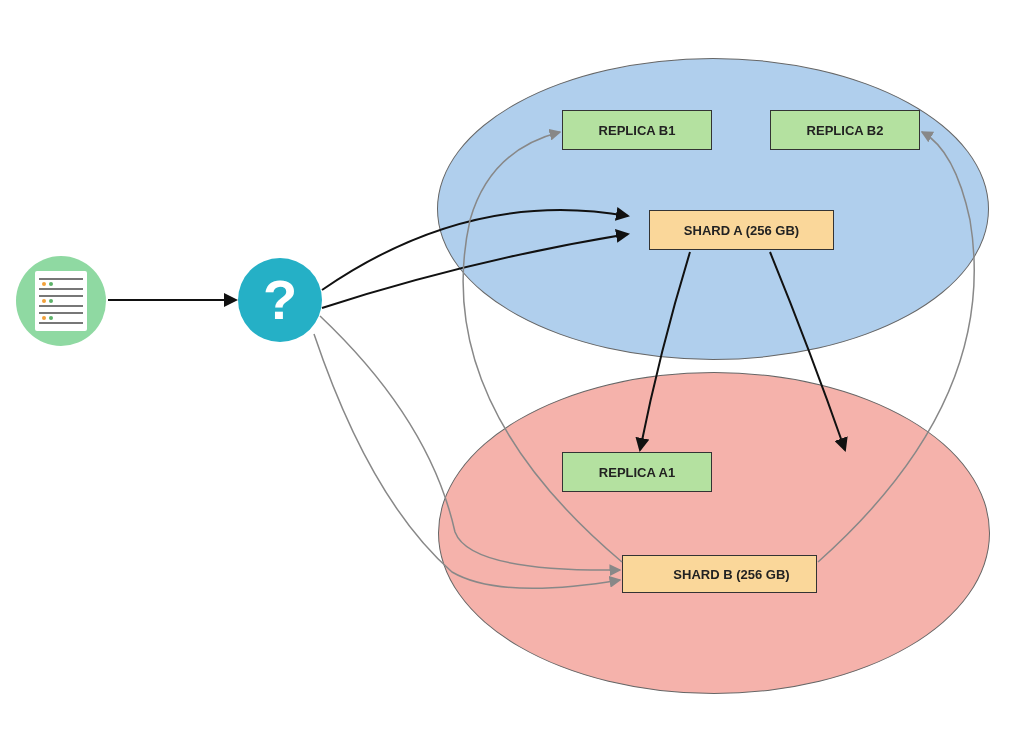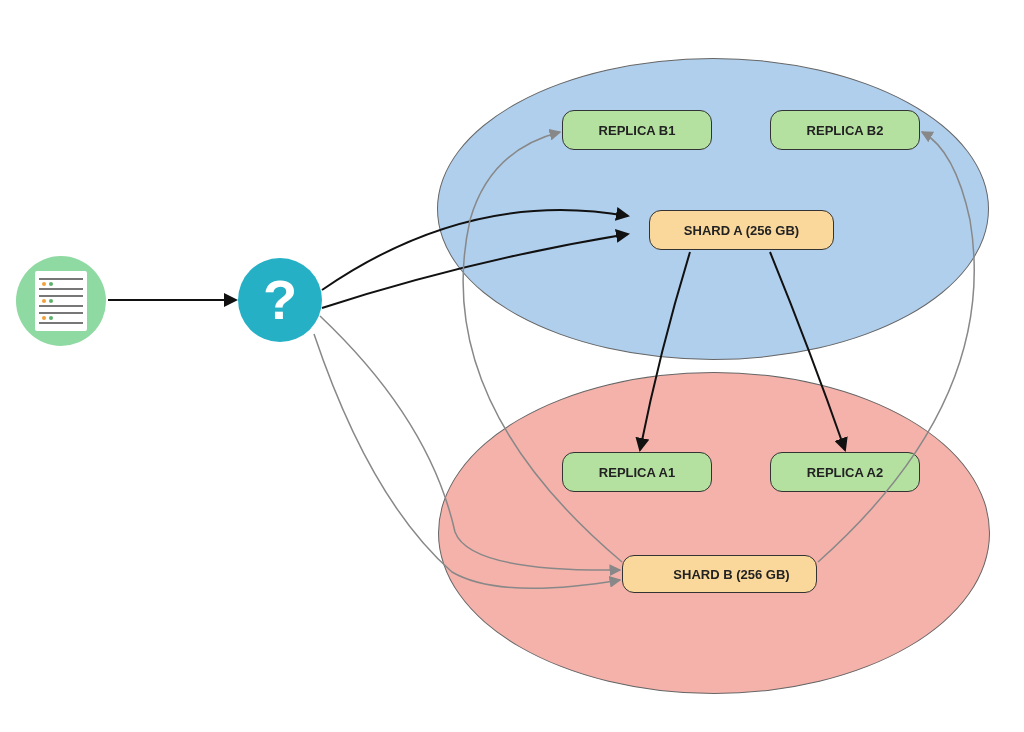--- a/index.html
+++ b/index.html
@@ -32,21 +32,21 @@
     position: absolute;
     color: #fff;
     font-weight: bold;
     font-size: 14px;
     text-align: center;
     white-space: nowrap;
   }
   .box {
     position: absolute;
     border: 1px solid #333;
-    border-radius: 12px;
+    border-radius: 0;
     text-align: center;
     font-weight: bold;
     font-size: 13px;
     color: #222;
     display: flex;
     align-items: center;
     justify-content: center;
     box-sizing: border-box;
     padding: 0 8px;
   }
@@ -150,21 +150,20 @@
   <div class="label" style="left:652px; top:695px; width:120px;">MACHINE B</div>
 
   <div class="box shard" style="left:630px; top:210px; width:185px; height:40px;margin-left:19px;">SHARD A (256 GB)</div>
 
   <div class="box replica" style="left:562px; top:110px; width:150px; height:40px;">REPLICA B1</div>
 
   <div class="box replica" style="left:770px; top:110px; width:150px; height:40px;">REPLICA B2</div>
 
   <div class="box replica" style="left:562px; top:452px; width:150px; height:40px;">REPLICA A1</div>
 
-  <div class="box replica" style="left:770px; top:452px; width:150px; height:40px;">REPLICA A2</div>
 
   <div class="box shard" style="left:622px; top:555px; width:195px; height:38px;padding-left:32px;">SHARD B (256 GB)</div>
 
   <div class="node" style="left:16px; top:256px;">
     <div class="server-body">
       <div class="rack">
           <span class="led-orange"></span>
           <span class="led-green"></span>
         </div>
       <div class="rack">

